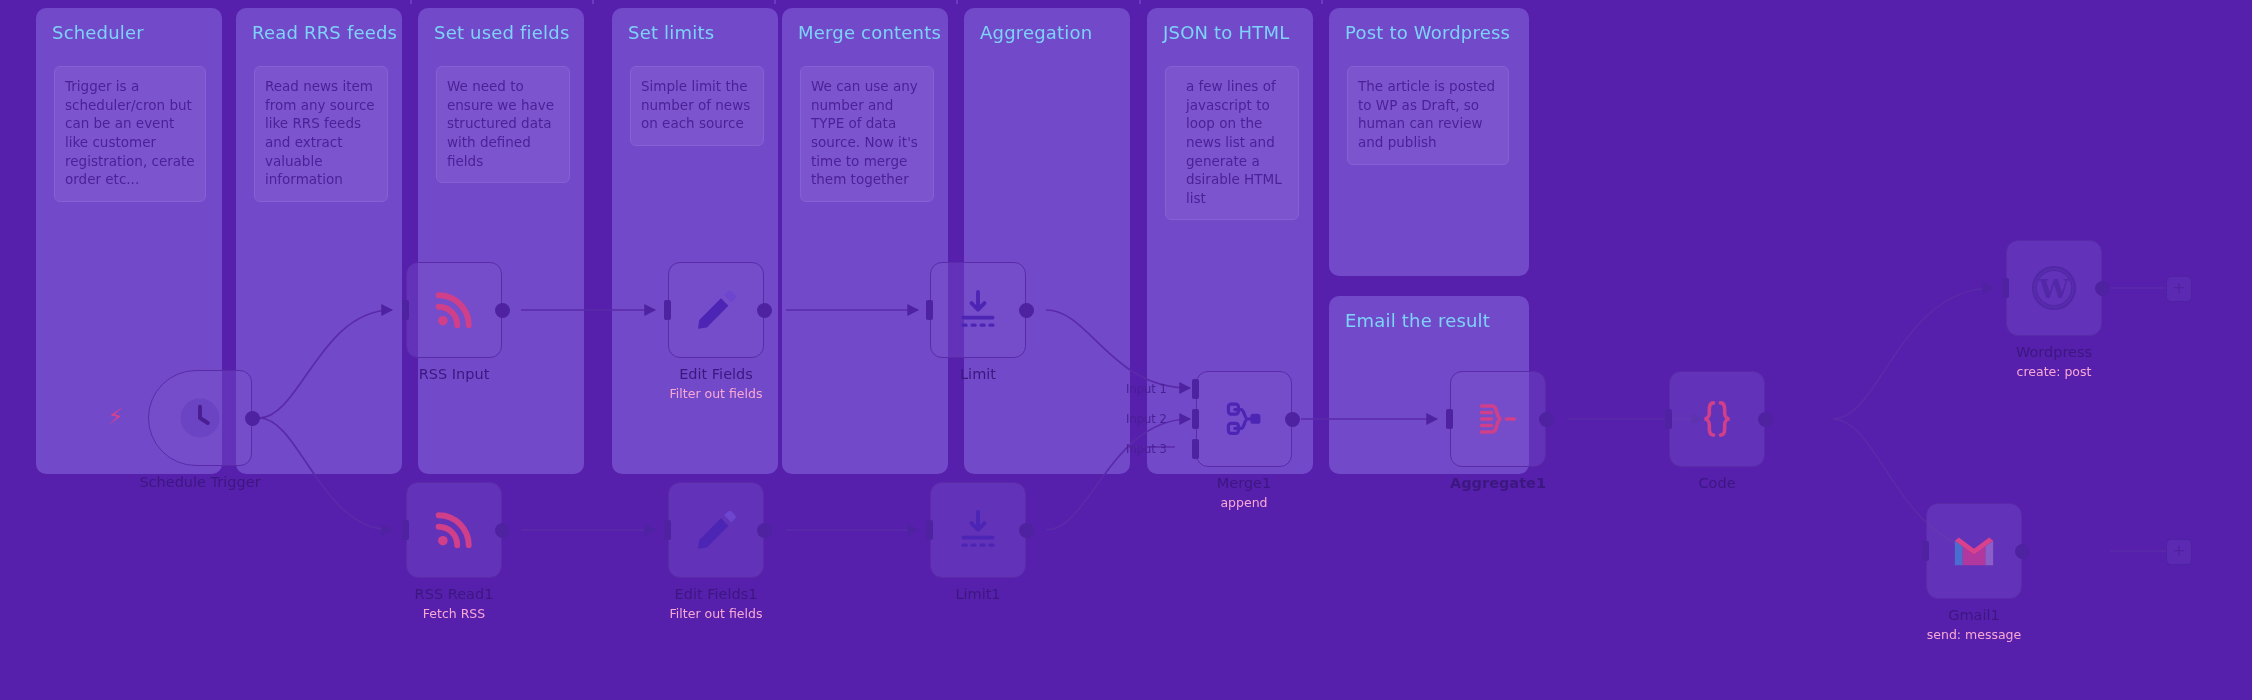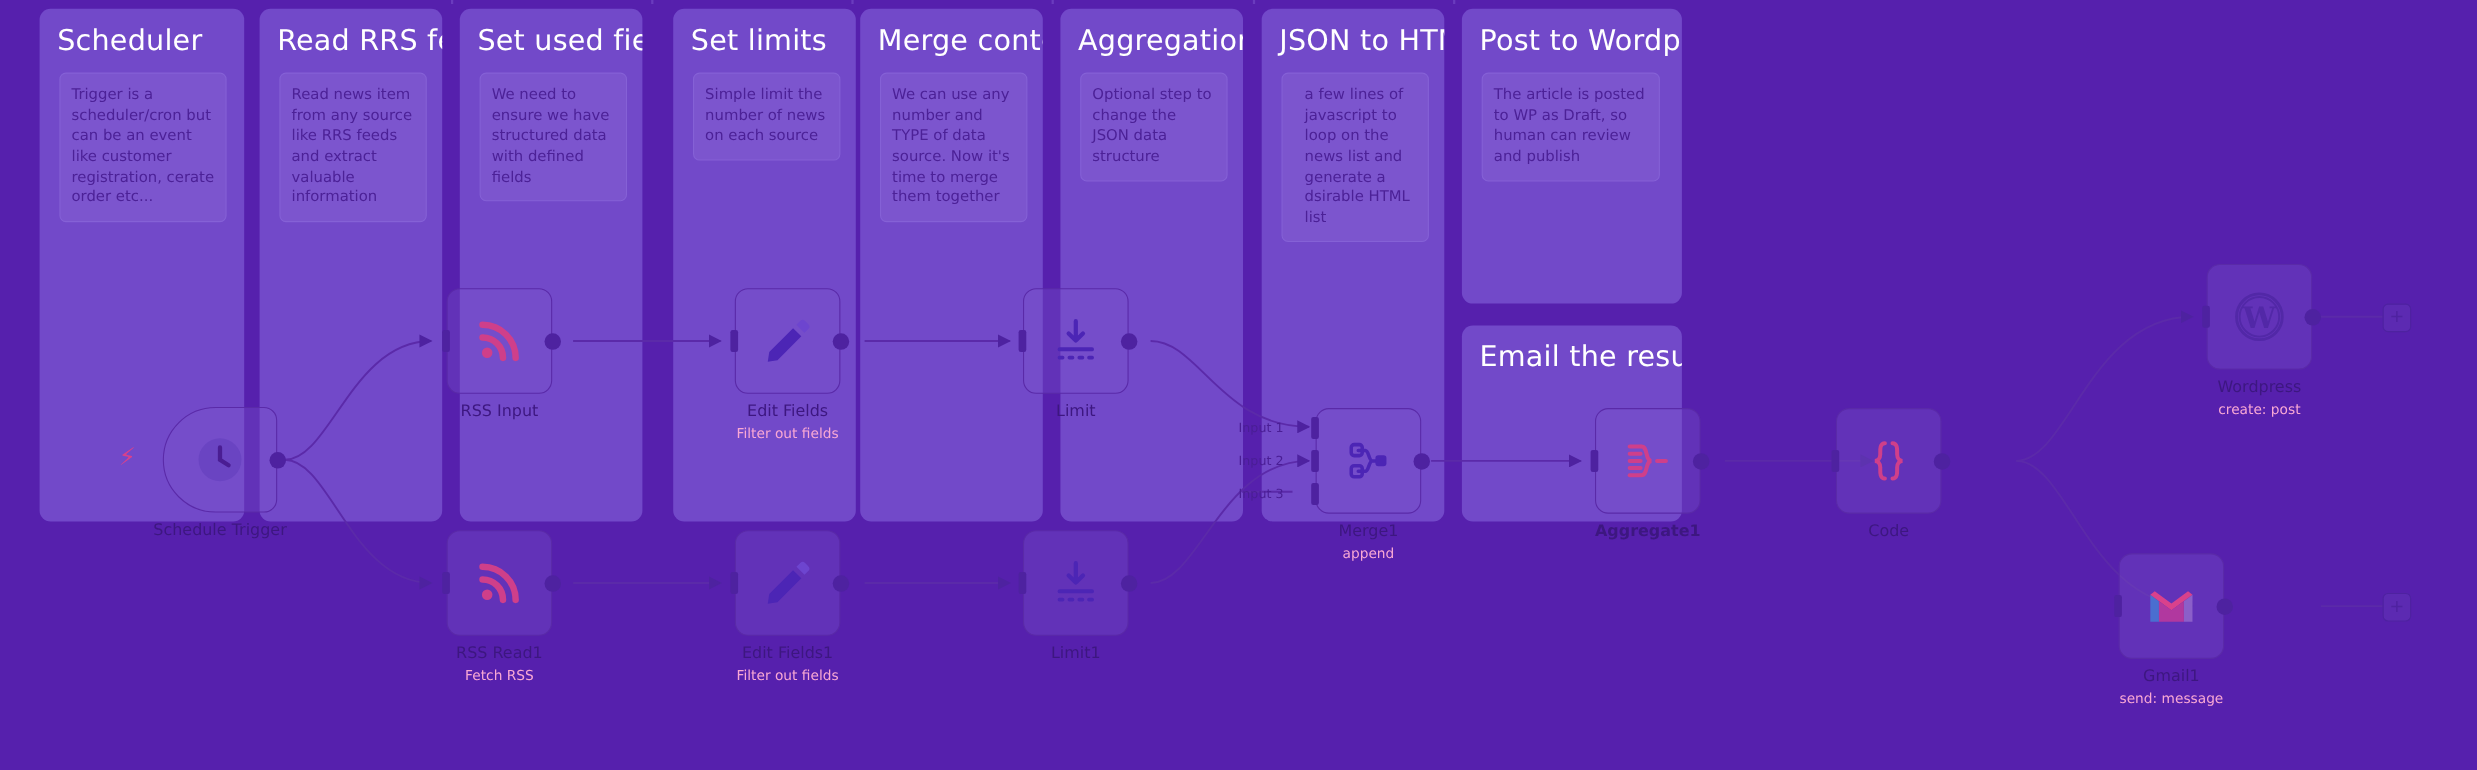--- a/index.html
+++ b/index.html
@@ -15,22 +15,22 @@
   .sticky{
     position:absolute;
     background:#7249c9;
     border-radius:10px;
     box-sizing:border-box;
     overflow:hidden;
   }
   .sticky .title{
     position:absolute;
     left:16px;top:14px;
-    font-size:26px;
-    color:#ffffff;
+    font-size:18px;
+    color:#7dd3fc;
     letter-spacing:.2px;
     white-space:nowrap;
   }
   .sticky .note{
     position:absolute;
     left:24px;top:58px;
     width:158px;
     background:#7c55ce;
     border:1px solid #8561d6;
     border-radius:6px;
@@ -132,21 +132,20 @@
     <div class="note" style="left:18px;width:134px;">Simple limit the number of news on each source</div>
   </div>
 
   <div class="sticky" style="left:782px;top:8px;width:166px;height:466px;">
     <div class="title">Merge contents</div>
     <div class="note" style="left:18px;width:134px;">We can use any number and TYPE of data source. Now it's time to merge them together</div>
   </div>
 
   <div class="sticky" style="left:964px;top:8px;width:166px;height:466px;">
     <div class="title">Aggregation</div>
-    <div class="note" style="left:18px;width:134px;">Optional step to change the JSON data structure</div>
   </div>
 
   <div class="sticky" style="left:1147px;top:8px;width:166px;height:466px;">
     <div class="title">JSON to HTML</div>
     <div class="note" style="left:18px;width:134px;padding-left:20px;">a few lines of javascript to loop on the news list and generate a dsirable HTML list</div>
   </div>
 
   <div class="sticky" style="left:1329px;top:8px;width:200px;height:268px;">
     <div class="title">Post to Wordpress</div>
     <div class="note" style="left:18px;width:162px;">The article is posted to WP as Draft, so human can review and publish</div>

